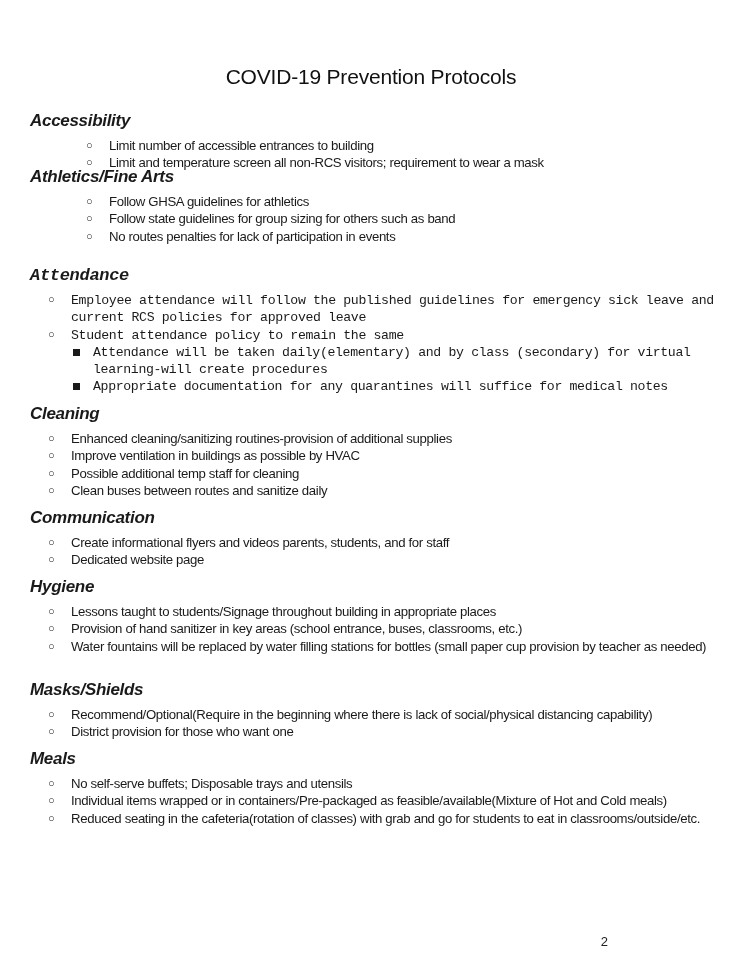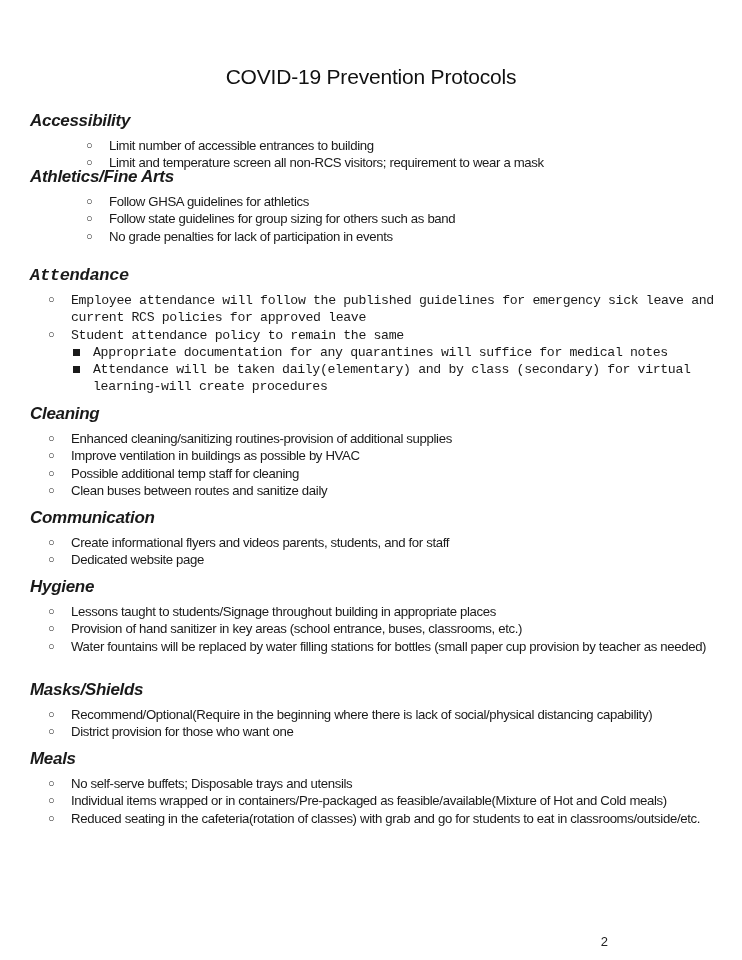--- a/index.html
+++ b/index.html
@@ -103,33 +103,33 @@
       <li><span class="bullet">○</span><span>Limit number of accessible entrances to building</span></li>
       <li><span class="bullet">○</span><span>Limit and temperature screen all non-RCS visitors; requirement to wear a mask</span></li>
     </ul>
   </div>
 
   <div class="section" style="top:160px;">
     <div class="section-heading">Athletics/Fine Arts</div>
     <ul class="items lvl-deep">
       <li><span class="bullet">○</span><span>Follow GHSA guidelines for athletics</span></li>
       <li><span class="bullet">○</span><span>Follow state guidelines for group sizing for others such as band</span></li>
-      <li><span class="bullet">○</span><span>No grade penalties for lack of participation in events</span></li>
+      <li><span class="bullet">○</span><span>No routes penalties for lack of participation in events</span></li>
     </ul>
   </div>
 
   <div class="section" style="top:259px;font-family:Liberation Mono, monospace;">
     <div class="section-heading">Attendance</div>
     <ul class="items lvl-std">
       <li><span class="bullet">○</span><span>Employee attendance will follow the published guidelines for emergency sick leave and current RCS policies for approved leave</span></li>
       <li><span class="bullet">○</span><span>Student attendance policy to remain the same</span></li>
     </ul>
     <ul class="items sub">
+      <li><span class="sq"></span><span>Attendance will be taken daily(elementary) and by class (secondary) for virtual learning-will create procedures</span></li>
       <li><span class="sq"></span><span>Appropriate documentation for any quarantines will suffice for medical notes</span></li>
-      <li><span class="sq"></span><span>Attendance will be taken daily(elementary) and by class (secondary) for virtual learning-will create procedures</span></li>
     </ul>
   </div>
 
   <div class="section" style="top:397px;">
     <div class="section-heading">Cleaning</div>
     <ul class="items lvl-std">
       <li><span class="bullet">○</span><span>Enhanced cleaning/sanitizing routines-provision of additional supplies</span></li>
       <li><span class="bullet">○</span><span>Improve ventilation in buildings as possible by HVAC</span></li>
       <li><span class="bullet">○</span><span>Possible additional temp staff for cleaning</span></li>
       <li><span class="bullet">○</span><span>Clean buses between routes and sanitize daily</span></li>

